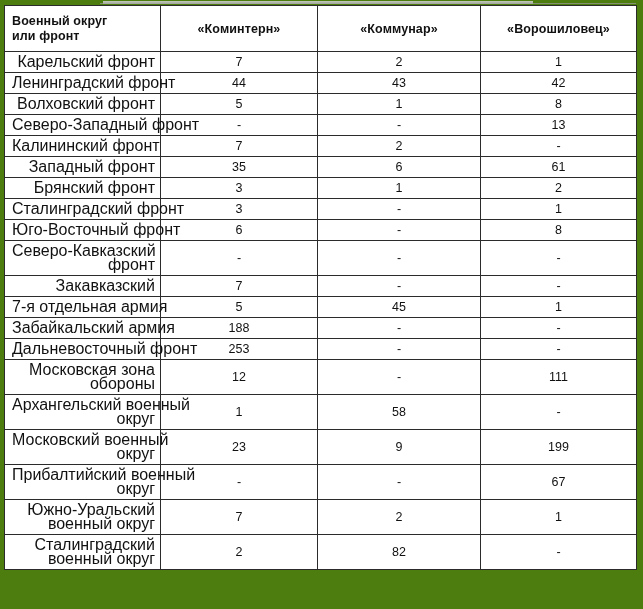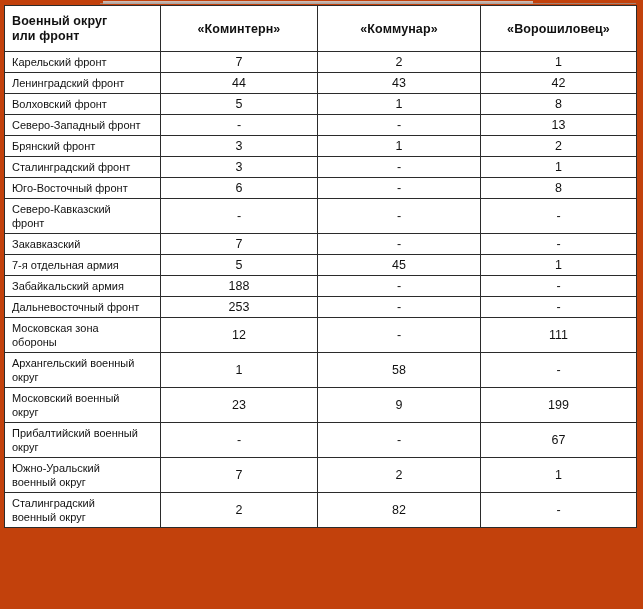--- a/index.html
+++ b/index.html
@@ -12,21 +12,21 @@
     height: 609px;
     font-family: "Liberation Sans", sans-serif;
     color: #111111;
     overflow: hidden;
   }
 
   #page {
     position: relative;
     width: 643px;
     height: 609px;
-    background: #c2410c;
+    background: #4d7c0f;
   }
 
   
   .scan-artifact {
     position: absolute;
     left: 103px;
     top: 1px;
     width: 430px;
     height: 3px;
     background: linear-gradient(to bottom, #d8d8d8 0%, #bfbfbf 55%, #e6e6e6 100%);
@@ -75,23 +75,23 @@
     text-align: left;
     padding: 3px 0 3px 7px;
     line-height: 15px;
   }
   thead th.head-val {
     text-align: center;
     padding: 3px 4px;
   }
 
   tbody td.cell-label {
-    text-align: left;
+    text-align: right;
     padding: 2px 5px 2px 7px;
-    font-size: 11px;
+    font-size: 16px;
     line-height: 14px;
   }
   tbody td.cell-val {
     text-align: center;
     font-size: 12.5px;
     line-height: 14px;
     padding: 2px 4px;
   }
 
   tbody tr.row-1line td { height: 16px; }
@@ -158,20 +158,36 @@
         <tr class="row-1line">
           <td class="cell-label">
             <span class="lbl-line">Северо-Западный фронт</span>
           </td>
           <td class="cell-val">-</td>
           <td class="cell-val">-</td>
           <td class="cell-val">13</td>
         </tr>
         <tr class="row-1line">
           <td class="cell-label">
+            <span class="lbl-line">Калининский фронт</span>
+          </td>
+          <td class="cell-val">7</td>
+          <td class="cell-val">2</td>
+          <td class="cell-val">-</td>
+        </tr>
+        <tr class="row-1line">
+          <td class="cell-label">
+            <span class="lbl-line">Западный фронт</span>
+          </td>
+          <td class="cell-val">35</td>
+          <td class="cell-val">6</td>
+          <td class="cell-val">61</td>
+        </tr>
+        <tr class="row-1line">
+          <td class="cell-label">
             <span class="lbl-line">Брянский фронт</span>
           </td>
           <td class="cell-val">3</td>
           <td class="cell-val">1</td>
           <td class="cell-val">2</td>
         </tr>
         <tr class="row-1line">
           <td class="cell-label">
             <span class="lbl-line">Сталинградский фронт</span>
           </td>

